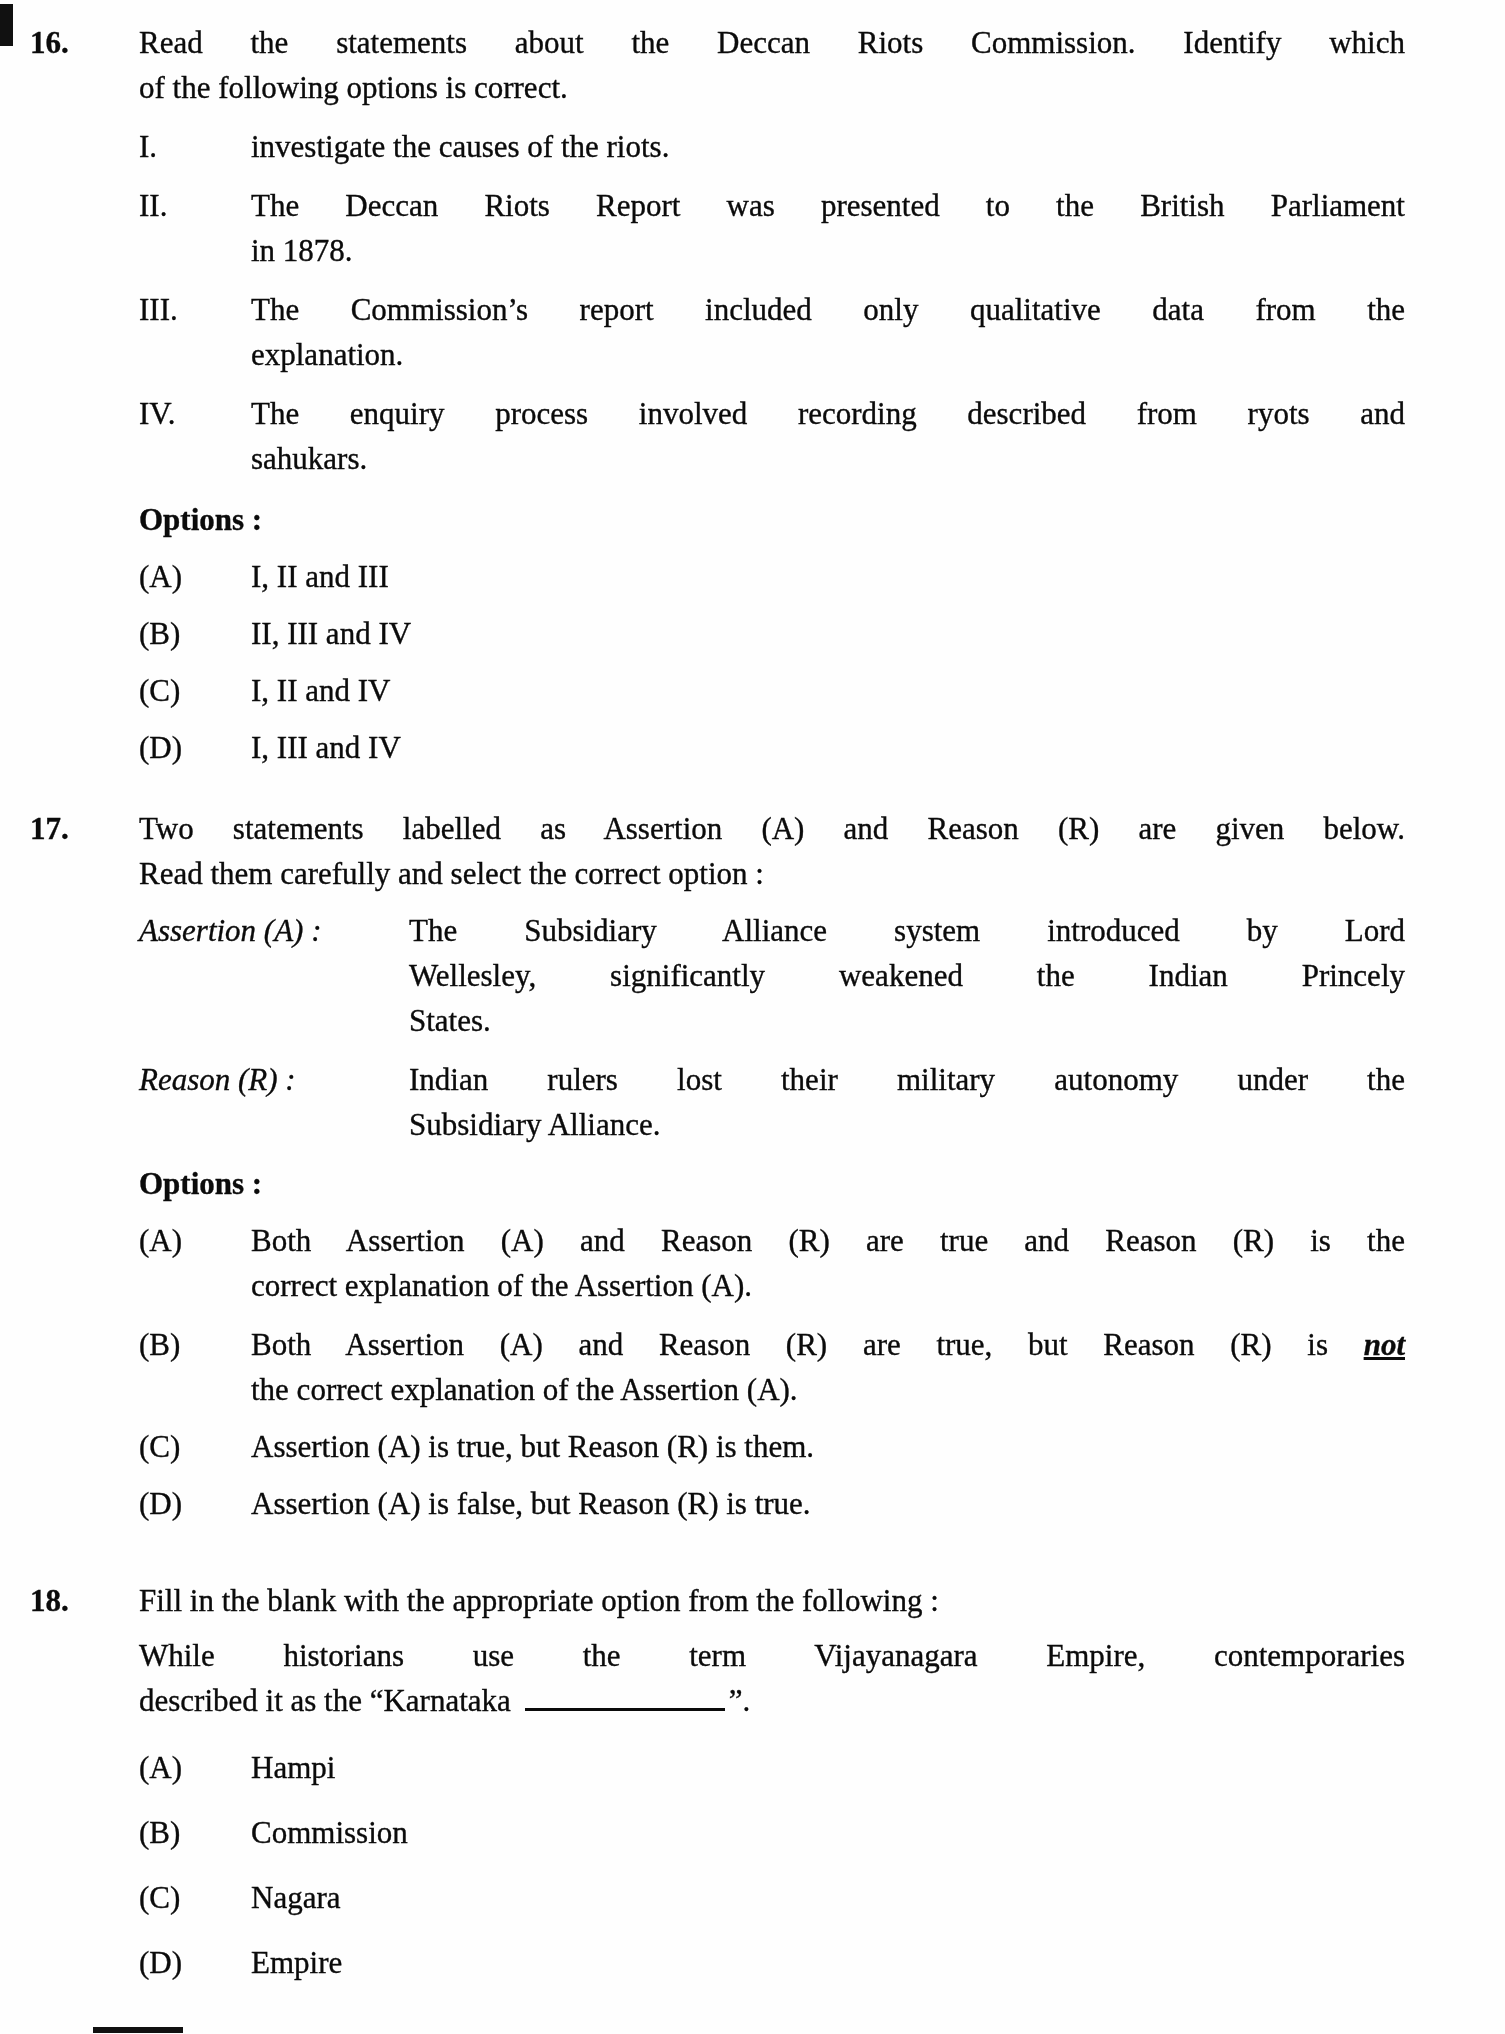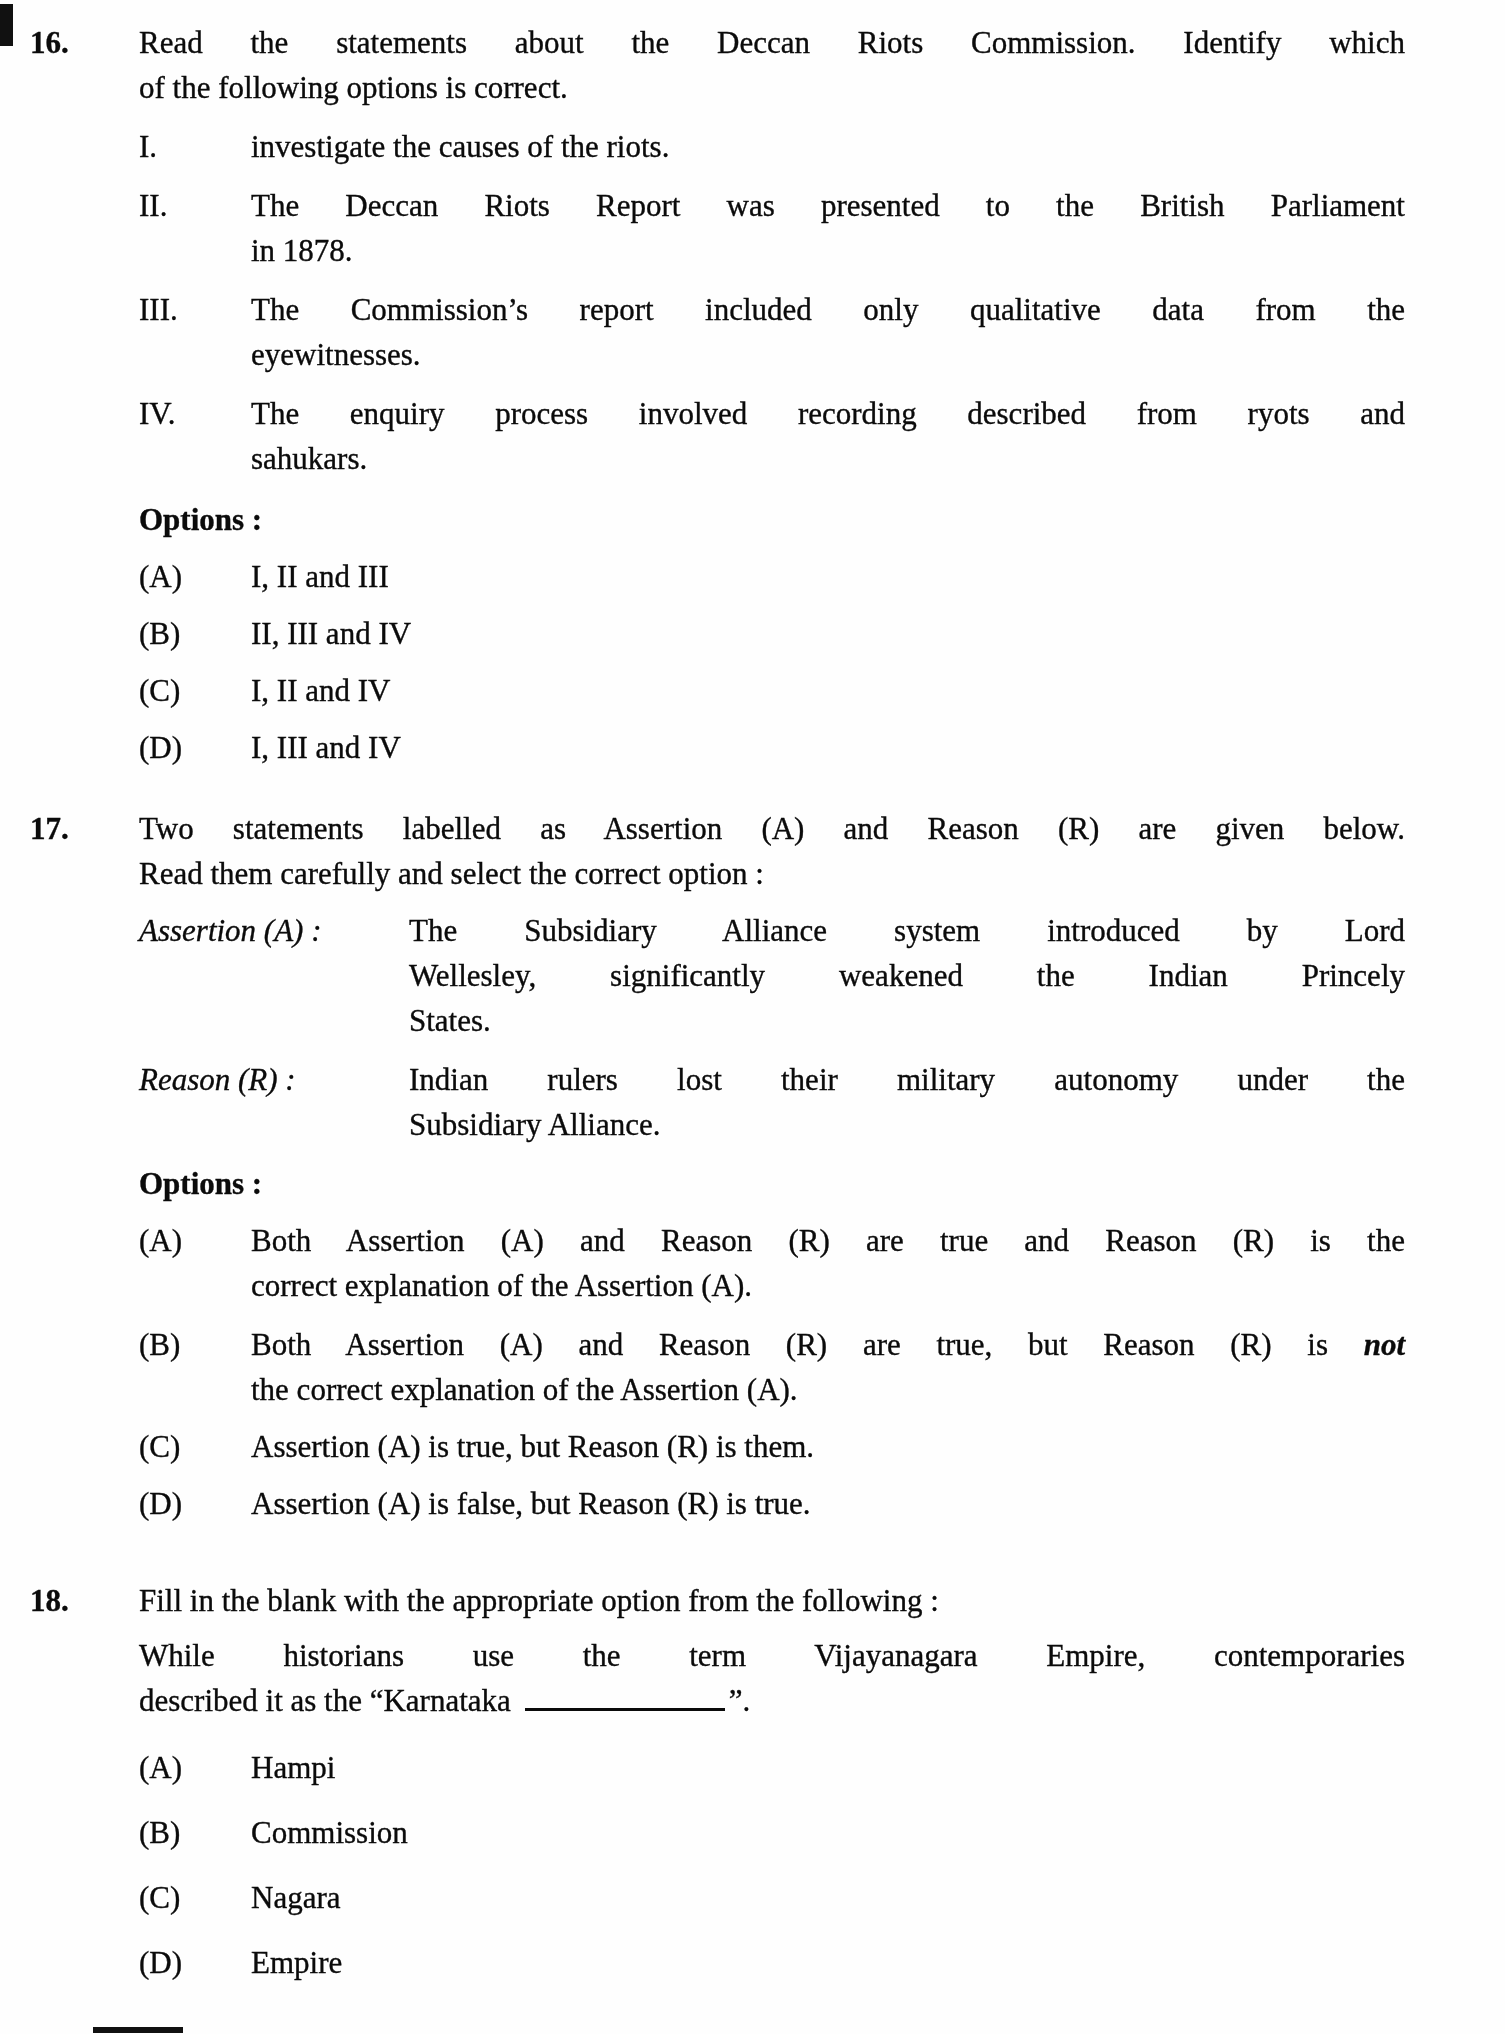--- a/index.html
+++ b/index.html
@@ -22,21 +22,21 @@
   .q { display:flex; align-items:flex-start; }
   .qnum { flex:0 0 109px; font-weight:bold; }
   .qbody { flex:1; min-width:0; }
   .row { display:flex; align-items:flex-start; }
   .slabel { flex:0 0 112px; }
   .alabel { flex:0 0 270px; font-style:italic; }
   .sbody { flex:1; min-width:0; }
   .line { display:block; }
   .jline { text-align:justify; text-align-last:justify; }
   .optionslabel { font-weight:bold; }
-  .emni { font-weight:bold; font-style:italic; }
+  .emni { font-weight:bold; font-style:italic;text-decoration:underline; }
   .blank {
     display:inline-block;
     width:200px; height:30px;
     border-bottom:3px solid #0b0b0b;
     margin:0 4px 0 14px;
     vertical-align:baseline;
   }
   .mt10 { margin-top:10px; } .mt12 { margin-top:12px; } .mt14 { margin-top:14px; }
   .mt16 { margin-top:16px; } .mt20 { margin-top:20px; } .mt22 { margin-top:22px; }
   .mt36 { margin-top:36px; } .mt52 { margin-top:52px; }
@@ -67,21 +67,21 @@
         <div class="slabel">II.</div>
         <div class="sbody">
           <div class="line jline">The Deccan Riots Report was presented to the British Parliament</div>
           <div class="line">in 1878.</div>
         </div>
       </div>
       <div class="row mt14">
         <div class="slabel">III.</div>
         <div class="sbody">
           <div class="line jline">The Commission’s report included only qualitative data from the</div>
-          <div class="line">eyewitnesses.</div>
+          <div class="line">explanation.</div>
         </div>
       </div>
       <div class="row mt14">
         <div class="slabel">IV.</div>
         <div class="sbody">
           <div class="line jline">The enquiry process involved recording described from ryots and</div>
           <div class="line">sahukars.</div>
         </div>
       </div>
 

